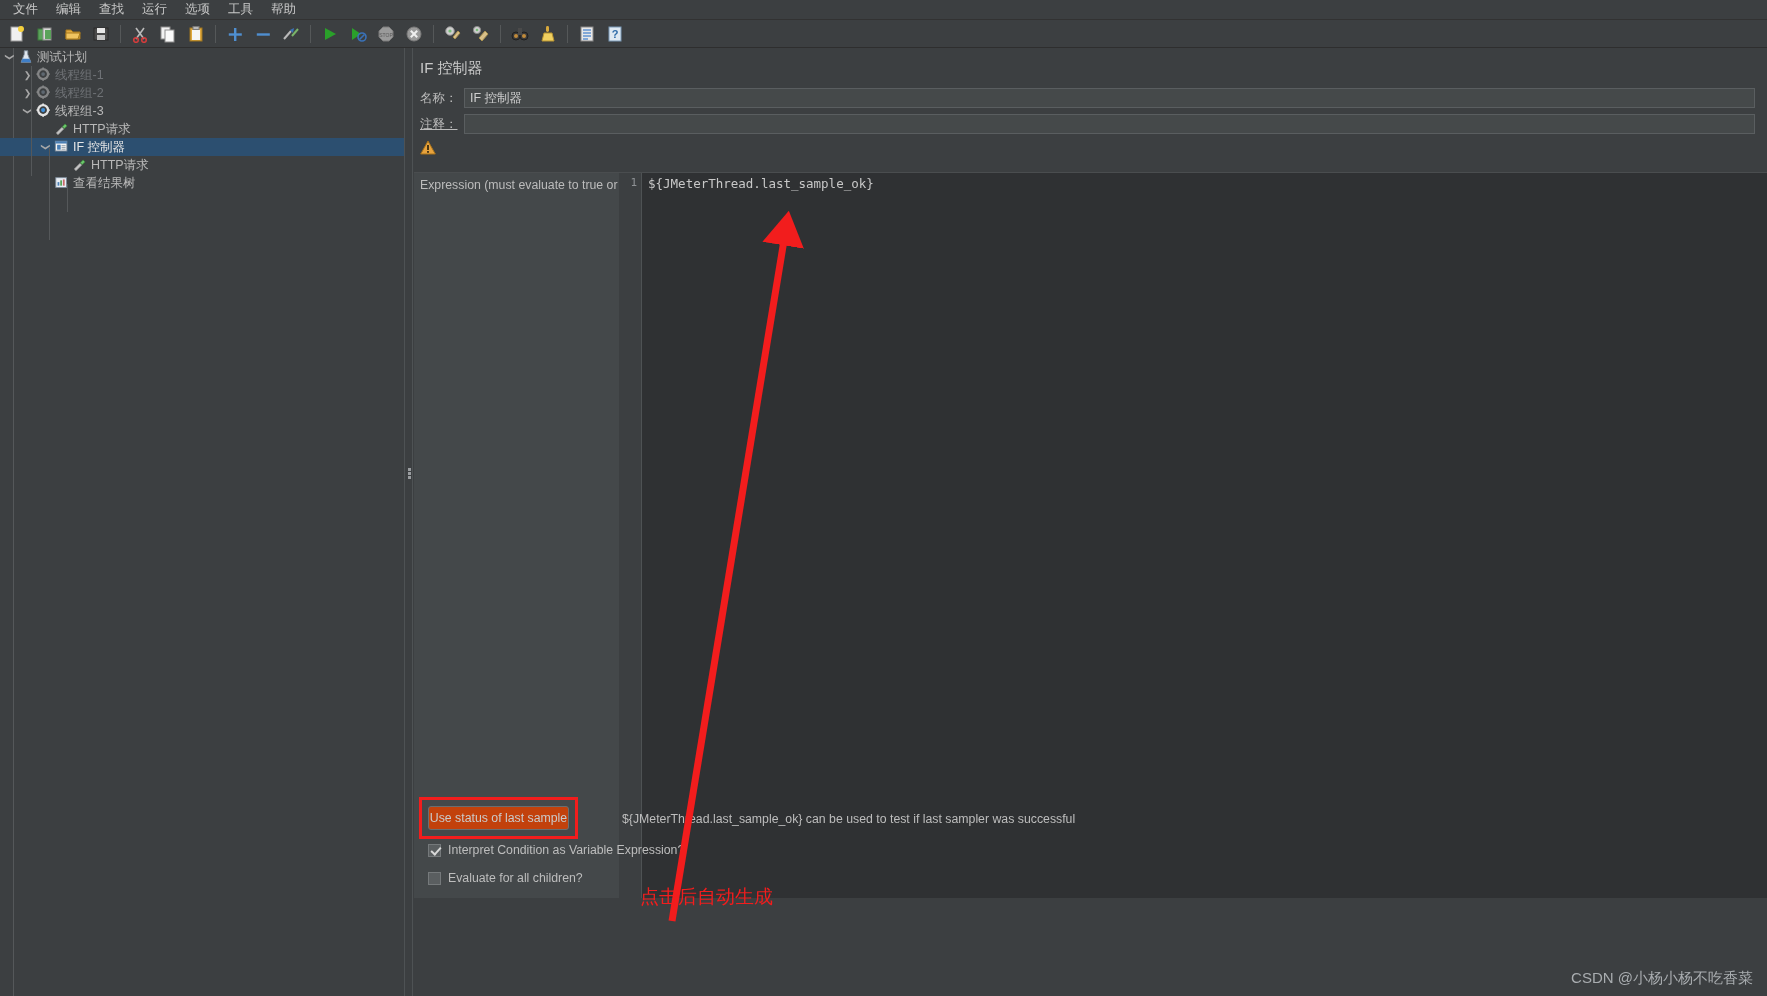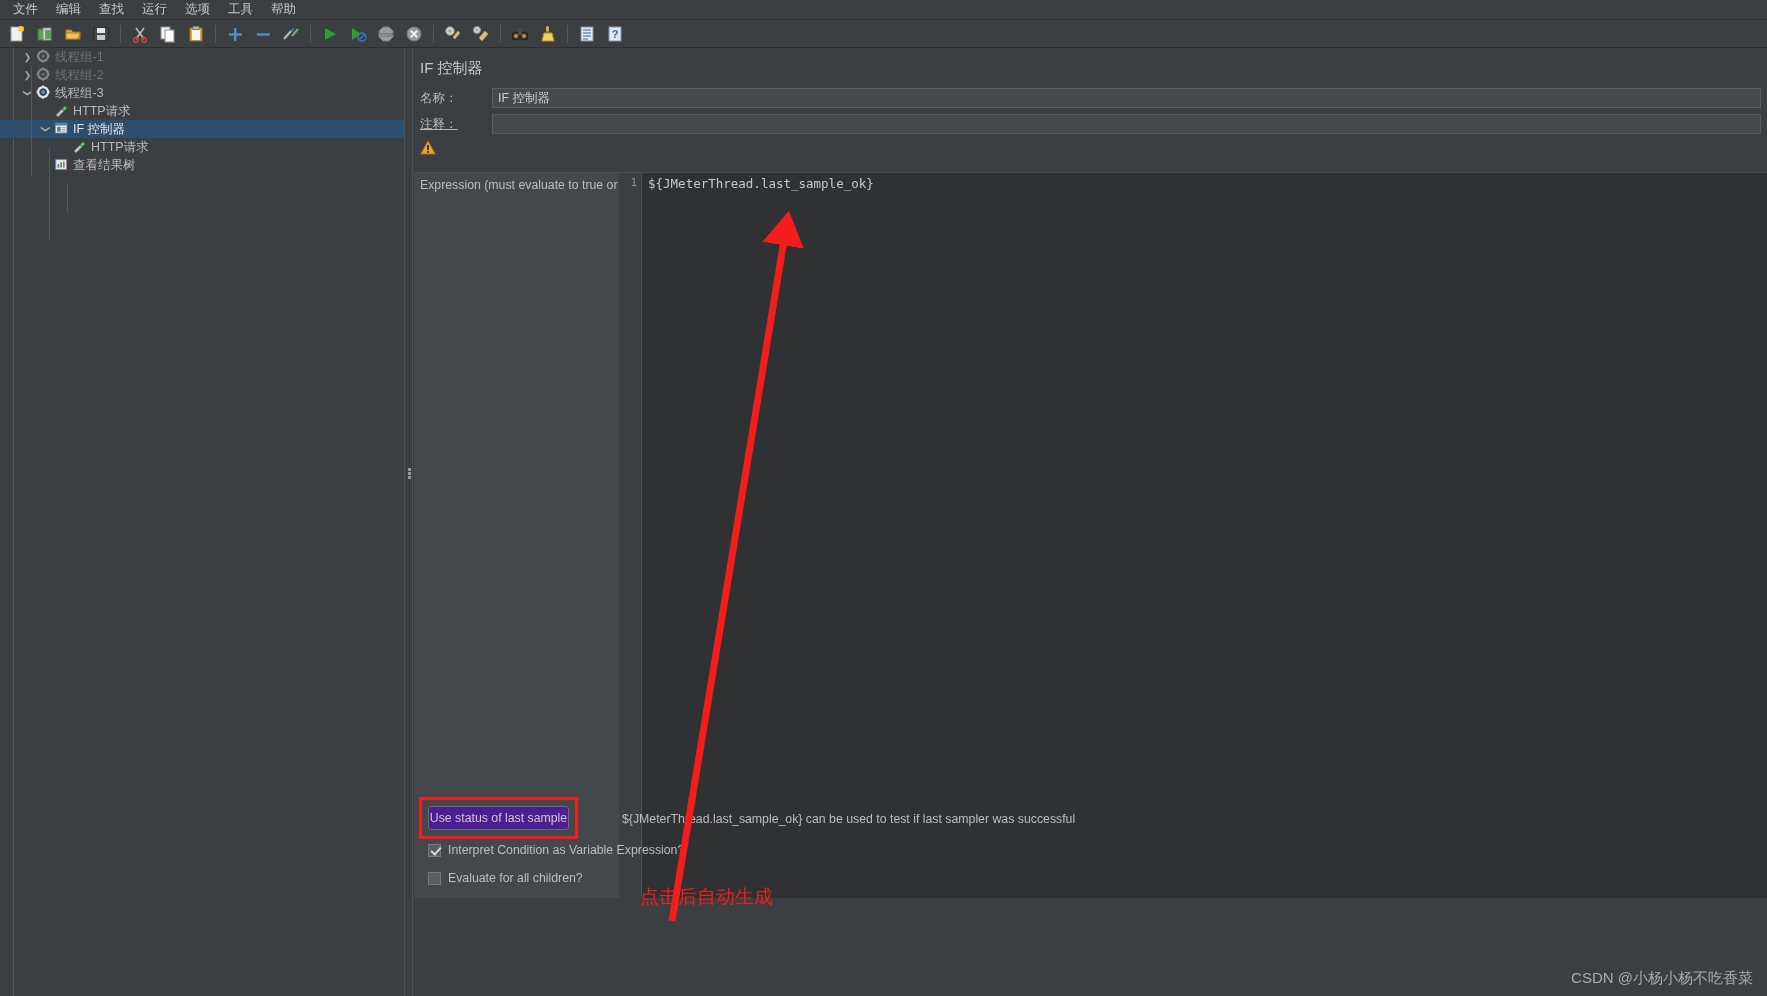--- a/index.html
+++ b/index.html
@@ -124,21 +124,20 @@
   #panel-title {
     position: absolute; left: 6px; top: 11px;
     font-size: 15px;
     color: #c9c9c9;
   }
   .form-row {
     position: absolute;
     left: 6px;
     display: flex; align-items: center;
     font-size: 12.5px;
-    gap: 28px;
   }
   .form-label {
     width: 44px;
     color: #bcbcbc;
     flex: 0 0 auto;
     white-space: nowrap;
   }
   .form-input {
     height: 20px;
     background: #45494a;
@@ -203,21 +202,21 @@
     position: absolute; left: 0; top: 124px;
     width: 205px; height: 726px;
     background: #44484a;
     border-top: 1px solid #4a4d4f;
   }
 
   
   #btn-last-sample {
     position: absolute; left: 14px; top: 758px;
     width: 141px; height: 24px;
-    background: #4c1d95;
+    background: #c2410c;
     border: 1px solid #6a6e70;
     border-radius: 3px;
     color: #cacaca;
     font-size: 12.3px;
     font-family: "Liberation Sans", sans-serif;
     cursor: default;
     padding: 0;
   }
   #btn-highlight {
     position: absolute; left: 5px; top: 749px;
@@ -429,20 +428,30 @@
         <svg width="18" height="18" viewBox="0 0 18 18">
           <rect x="3" y="2" width="12" height="14" fill="#dfe9f2" stroke="#7a9ab8"></rect>
           <text x="9" y="13" font-size="11" fill="#2f6ca8" text-anchor="middle" font-family="sans-serif" font-weight="bold">?</text>
         </svg>
       </div>
     </div>
 
   <div id="tree-panel">
     <div class="guide" style="left:13px; top:0; height:948px;"></div>
     <div id="tree-rows">
+        <div class="tree-row" style="padding-left: 2px;">
+          <span class="twisty" style="display: inline-block; transform: rotate(90deg);">❯</span>
+          <span class="t-icon">
+            <svg width="16" height="16" viewBox="0 0 18 18">
+              <path d="M7 2h4v4l3.5 9H3.5L7 6z" fill="#dfe6ee" stroke="#7d8b99"></path>
+              <path d="M5 11h8l1.5 4H3.5z" fill="#3f7fc8"></path>
+            </svg>
+          </span>
+          <span class="t-label">测试计划</span>
+        </div>
         <div class="tree-row disabled" style="padding-left: 20px;">
           <span class="twisty">❯</span>
           <span class="t-icon" style="opacity: 0.55;">
             <svg width="16" height="16" viewBox="0 0 18 18">
               <circle cx="8" cy="8" r="5.6" fill="none" stroke="#bdbdbd" stroke-width="2.6"></circle>
               <circle cx="8" cy="8" r="2.1" fill="#7b8a99"></circle>
               <g stroke="#bdbdbd" stroke-width="2">
                 <line x1="8" y1="0.6" x2="8" y2="3"></line>
                 <line x1="8" y1="13" x2="8" y2="15.4"></line>
                 <line x1="0.6" y1="8" x2="3" y2="8"></line>

